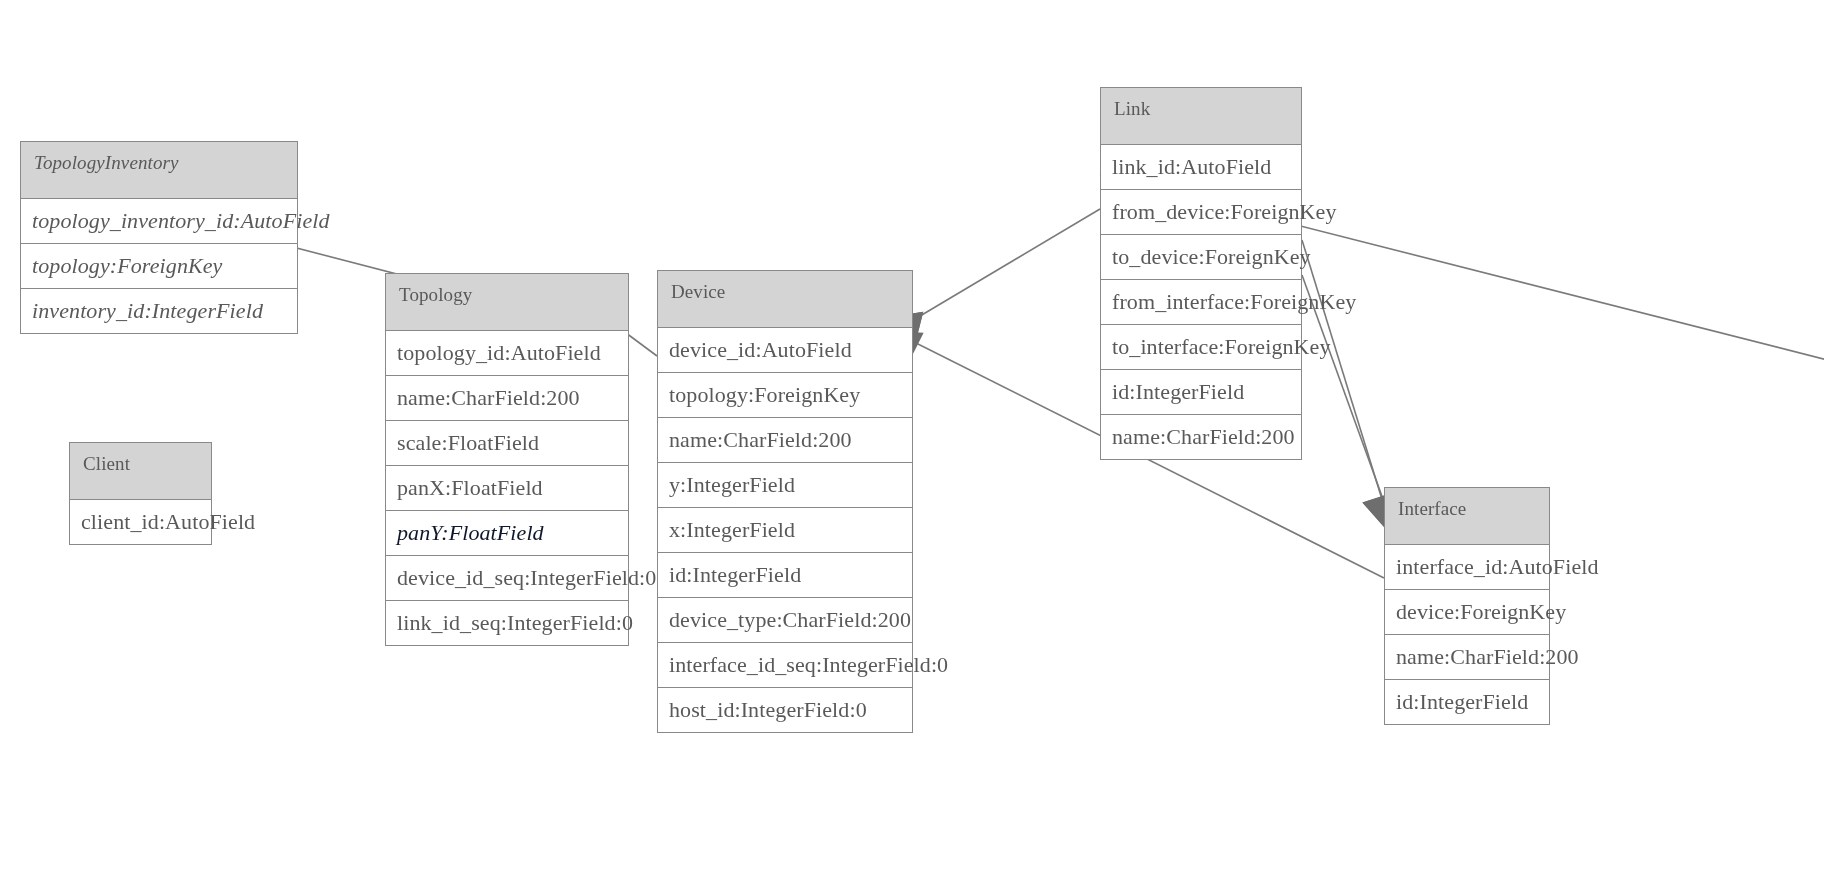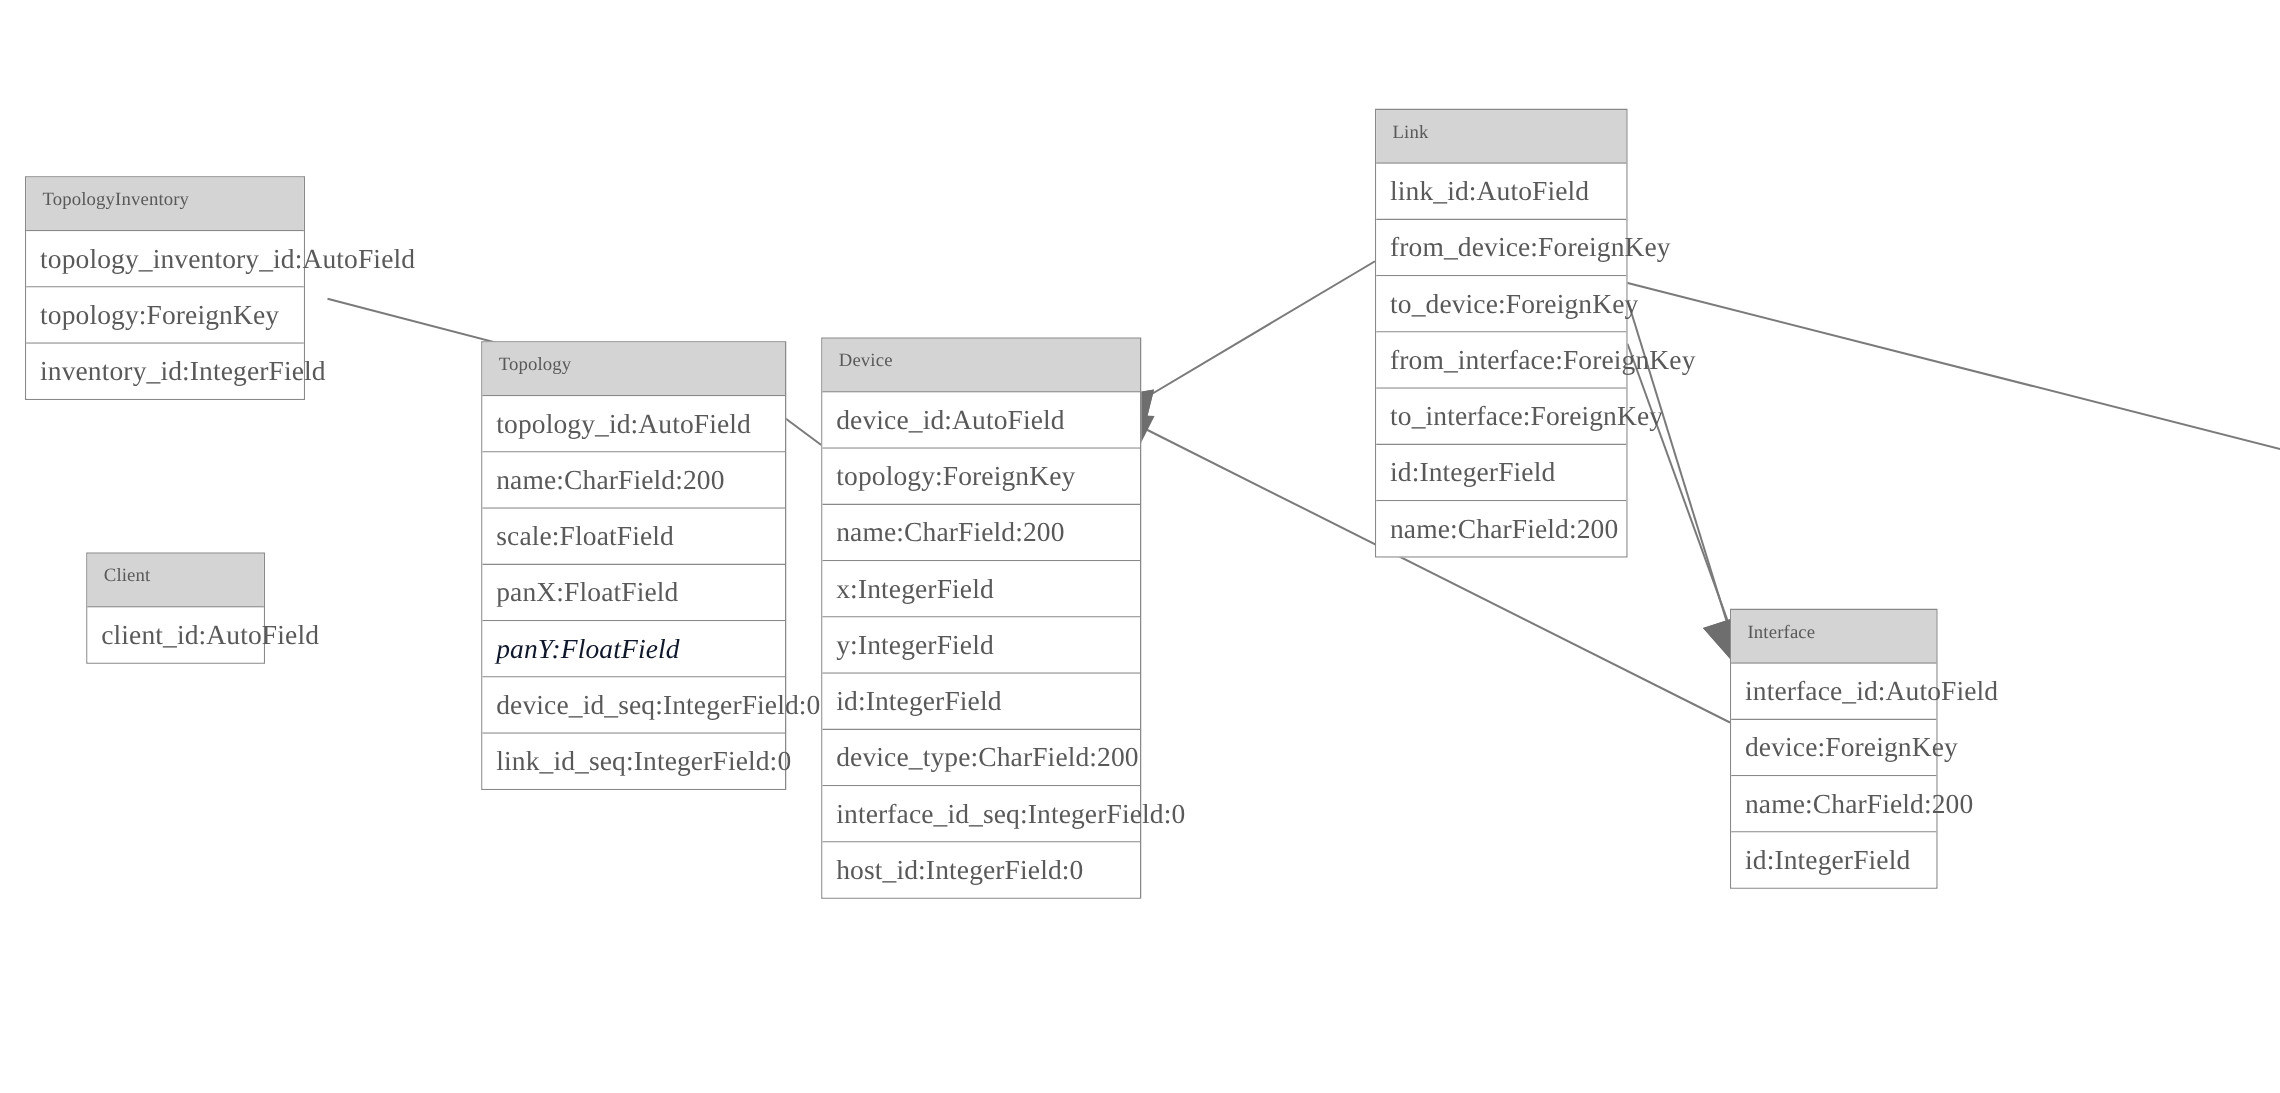--- a/index.html
+++ b/index.html
@@ -29,23 +29,23 @@
     box-sizing: border-box;
     border: 1.5px solid #898989;
     background: #ffffff;
     z-index: 5;
   }
   .entity-header {
     box-sizing: border-box;
     background: #d4d4d4;
     border-bottom: 1.5px solid #898989;
     color: #595959;
-    font-size: 15px;
+    font-size: 19px;
     line-height: 1;
-    padding: 11px 0 16px 13px;
+    padding: 11px 0 26px 13px;
     white-space: nowrap;
     letter-spacing: .1px;
   }
   .entity-field {
     box-sizing: border-box;
     background: #ffffff;
     border-bottom: 1.2px solid #8d8d8d;
     color: #595959;
     font-size: 22px;
     line-height: 1;
@@ -87,21 +87,21 @@
         <polyline points="1302,275 1392,524" fill="none" stroke="#7a7a7a" stroke-width="1.6"></polyline>
         <polygon points="0,0 -30,-13 -30,13" fill="#6e6e6e" transform="translate(1384,527) rotate(72)"></polygon>
       </g>
       <g>
         <polyline points="1384,578 910,340" fill="none" stroke="#7a7a7a" stroke-width="1.6"></polyline>
         <polygon points="0,0 -30,-13 -30,13" fill="#6e6e6e" transform="translate(891,331) rotate(206.7)"></polygon>
       </g>
     </svg>
 
   <div id="entities-layer">
-      <div class="entity" style="left: 20px; top: 141px; width: 224px; border-color: rgb(137, 137, 137);">
+      <div class="entity" style="left: 20px; top: 141px; width: 278px; border-color: rgb(137, 137, 137); font-style: italic;">
         <div class="entity-header" style="background: rgb(212, 212, 212); color: rgb(89, 89, 89); border-bottom-color: rgb(137, 137, 137);">TopologyInventory</div>
         <div class="entity-field" style="color: rgb(89, 89, 89); border-bottom-color: rgb(137, 137, 137);">topology_inventory_id:AutoField</div>
         <div class="entity-field" style="color: rgb(89, 89, 89); border-bottom-color: rgb(137, 137, 137);">topology:ForeignKey</div>
         <div class="entity-field last" style="color: rgb(89, 89, 89); border-bottom-color: rgb(137, 137, 137);">inventory_id:IntegerField</div>
       </div>
       <div class="entity" style="left: 69px; top: 442px; width: 143px; border-color: rgb(137, 137, 137);">
         <div class="entity-header" style="background: rgb(212, 212, 212); color: rgb(89, 89, 89); border-bottom-color: rgb(137, 137, 137);">Client</div>
         <div class="entity-field last" style="color: rgb(89, 89, 89); border-bottom-color: rgb(137, 137, 137);">client_id:AutoField</div>
       </div>
       <div class="entity" style="left: 385px; top: 273px; width: 244px; border-color: rgb(137, 137, 137);">
@@ -112,22 +112,22 @@
         <div class="entity-field" style="color: rgb(89, 89, 89); border-bottom-color: rgb(137, 137, 137);">panX:FloatField</div>
         <div class="entity-field" style="color: #0f172a; border-bottom-color: rgb(137, 137, 137); font-style: italic;">panY:FloatField</div>
         <div class="entity-field" style="color: rgb(89, 89, 89); border-bottom-color: rgb(137, 137, 137);">device_id_seq:IntegerField:0</div>
         <div class="entity-field last" style="color: rgb(89, 89, 89); border-bottom-color: rgb(137, 137, 137);">link_id_seq:IntegerField:0</div>
       </div>
       <div class="entity" style="left: 657px; top: 270px; width: 256px; border-color: rgb(137, 137, 137);">
         <div class="entity-header" style="background: rgb(212, 212, 212); color: rgb(89, 89, 89); border-bottom-color: rgb(137, 137, 137);">Device</div>
         <div class="entity-field" style="color: rgb(89, 89, 89); border-bottom-color: rgb(137, 137, 137);">device_id:AutoField</div>
         <div class="entity-field" style="color: rgb(89, 89, 89); border-bottom-color: rgb(137, 137, 137);">topology:ForeignKey</div>
         <div class="entity-field" style="color: rgb(89, 89, 89); border-bottom-color: rgb(137, 137, 137);">name:CharField:200</div>
+        <div class="entity-field" style="color: rgb(89, 89, 89); border-bottom-color: rgb(137, 137, 137);">y:IntegerField</div>
         <div class="entity-field" style="color: rgb(89, 89, 89); border-bottom-color: rgb(137, 137, 137);">x:IntegerField</div>
-        <div class="entity-field" style="color: rgb(89, 89, 89); border-bottom-color: rgb(137, 137, 137);">y:IntegerField</div>
         <div class="entity-field" style="color: rgb(89, 89, 89); border-bottom-color: rgb(137, 137, 137);">id:IntegerField</div>
         <div class="entity-field" style="color: rgb(89, 89, 89); border-bottom-color: rgb(137, 137, 137);">device_type:CharField:200</div>
         <div class="entity-field" style="color: rgb(89, 89, 89); border-bottom-color: rgb(137, 137, 137);">interface_id_seq:IntegerField:0</div>
         <div class="entity-field last" style="color: rgb(89, 89, 89); border-bottom-color: rgb(137, 137, 137);">host_id:IntegerField:0</div>
       </div>
       <div class="entity" style="left: 1100px; top: 87px; width: 202px; border-color: rgb(137, 137, 137);">
         <div class="entity-header" style="background: rgb(212, 212, 212); color: rgb(89, 89, 89); border-bottom-color: rgb(137, 137, 137);">Link</div>
         <div class="entity-field" style="color: rgb(89, 89, 89); border-bottom-color: rgb(137, 137, 137);">link_id:AutoField</div>
         <div class="entity-field" style="color: rgb(89, 89, 89); border-bottom-color: rgb(137, 137, 137);">from_device:ForeignKey</div>
         <div class="entity-field" style="color: rgb(89, 89, 89); border-bottom-color: rgb(137, 137, 137);">to_device:ForeignKey</div>

